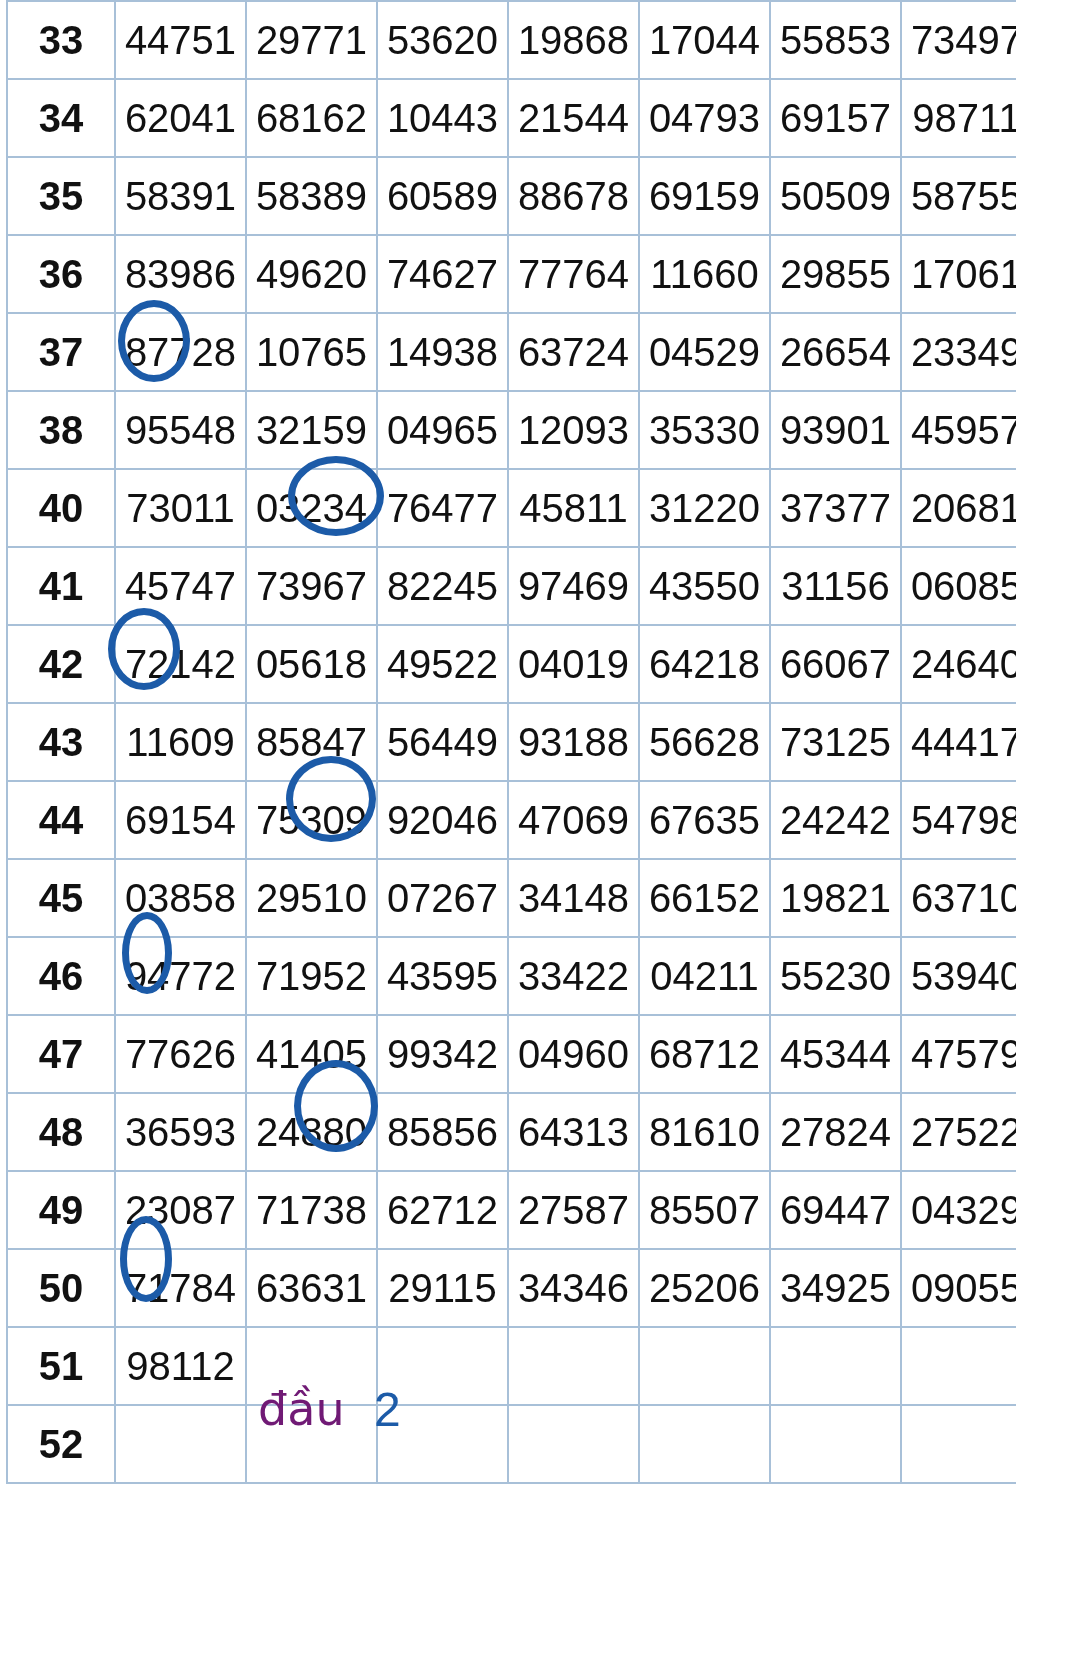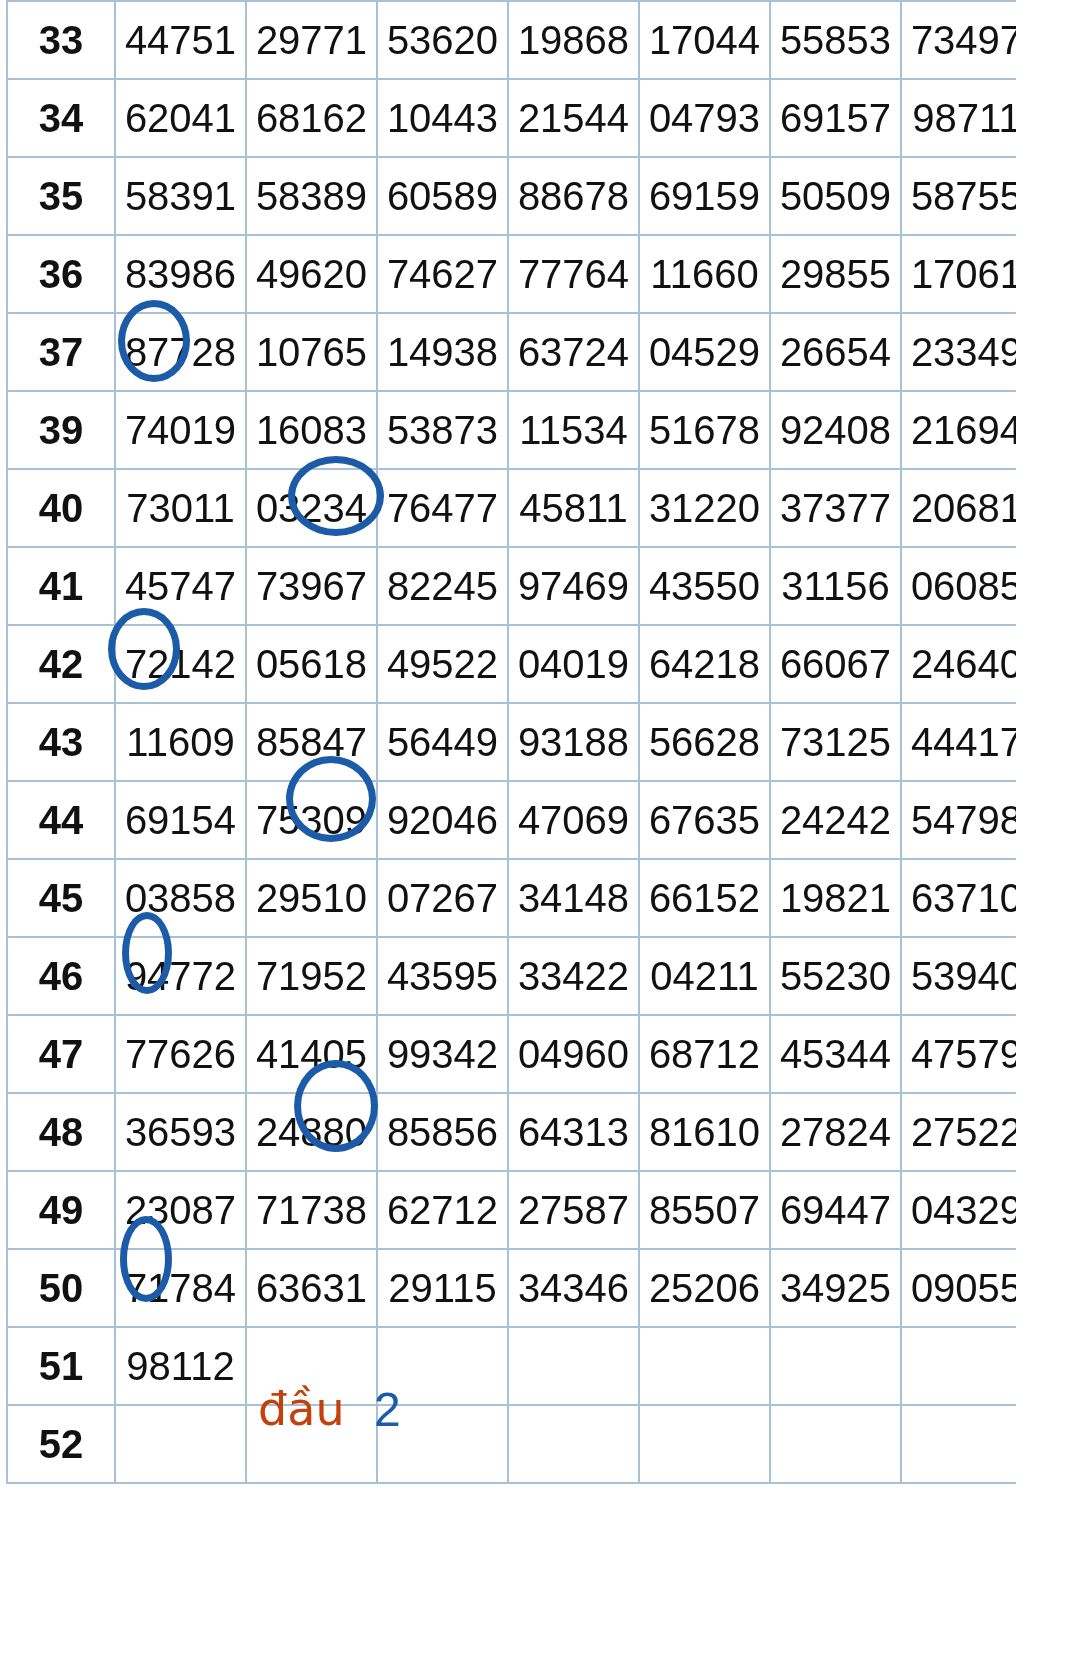--- a/index.html
+++ b/index.html
@@ -57,21 +57,21 @@
   .circle {
     position: absolute;
     border: 7px solid #1c5ba8;
     border-radius: 50%;
     box-sizing: border-box;
     pointer-events: none;
   }
   .dau-label {
     position: absolute;
     font-size: 46px;
-    color: #c2410c;
+    color: #701a75;
     font-family: "DejaVu Sans", sans-serif;
   }
   .dau-num {
     position: absolute;
     font-size: 48px;
     color: #1c5ba8;
     font-family: "Liberation Sans", sans-serif;
   }
   .left-edge {
     position: absolute;
@@ -143,28 +143,28 @@
         <td class="rowhead">37</td>
         <td class="c-data hl">87728</td>
         <td class="c-data">10765</td>
         <td class="c-data">14938</td>
         <td class="c-data">63724</td>
         <td class="c-data">04529</td>
         <td class="c-data">26654</td>
         <td class="c-data col-last">23349</td>
       </tr>
       <tr>
-        <td class="rowhead">39</td>
-        <td class="c-data">74019</td>
-        <td class="c-data hl">16083</td>
-        <td class="c-data">53873</td>
-        <td class="c-data">11534</td>
-        <td class="c-data">51678</td>
-        <td class="c-data">92408</td>
-        <td class="c-data col-last">21694</td>
+        <td class="rowhead">38</td>
+        <td class="c-data">95548</td>
+        <td class="c-data">32159</td>
+        <td class="c-data">04965</td>
+        <td class="c-data">12093</td>
+        <td class="c-data">35330</td>
+        <td class="c-data">93901</td>
+        <td class="c-data col-last">45957</td>
       </tr>
       <tr>
         <td class="rowhead">40</td>
         <td class="c-data">73011</td>
         <td class="c-data">03234</td>
         <td class="c-data">76477</td>
         <td class="c-data">45811</td>
         <td class="c-data">31220</td>
         <td class="c-data">37377</td>
         <td class="c-data col-last">20681</td>

